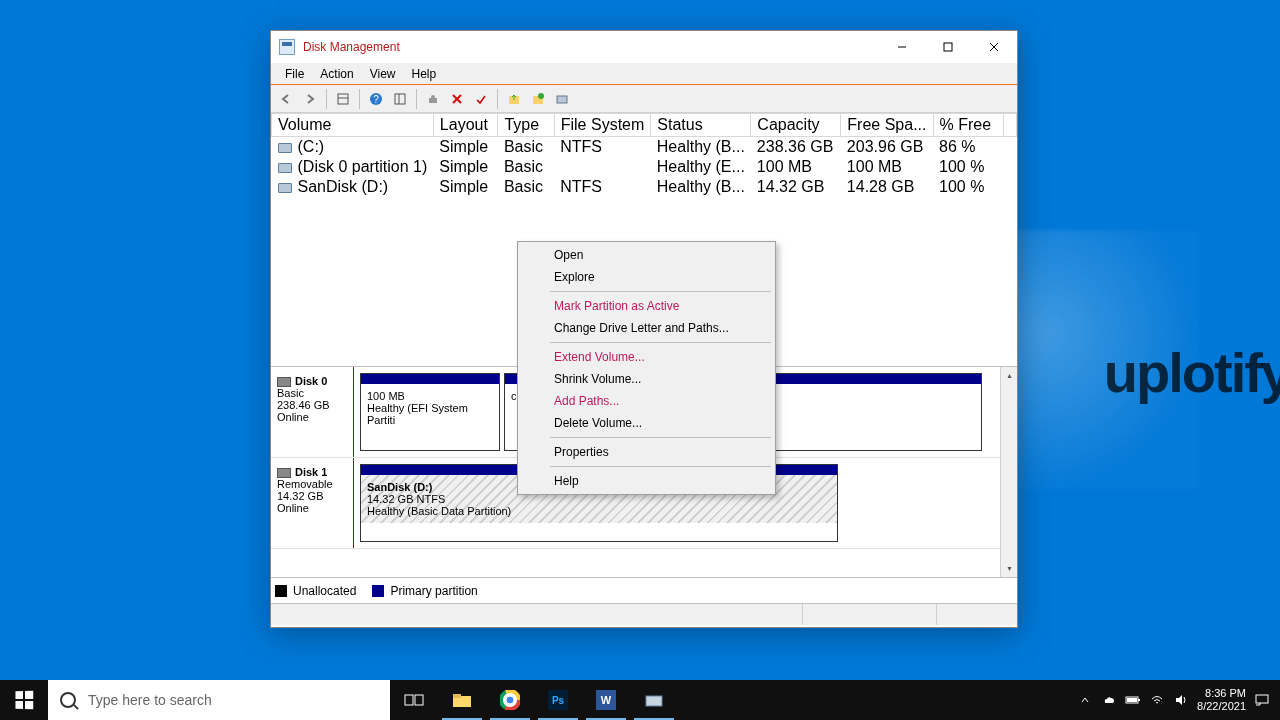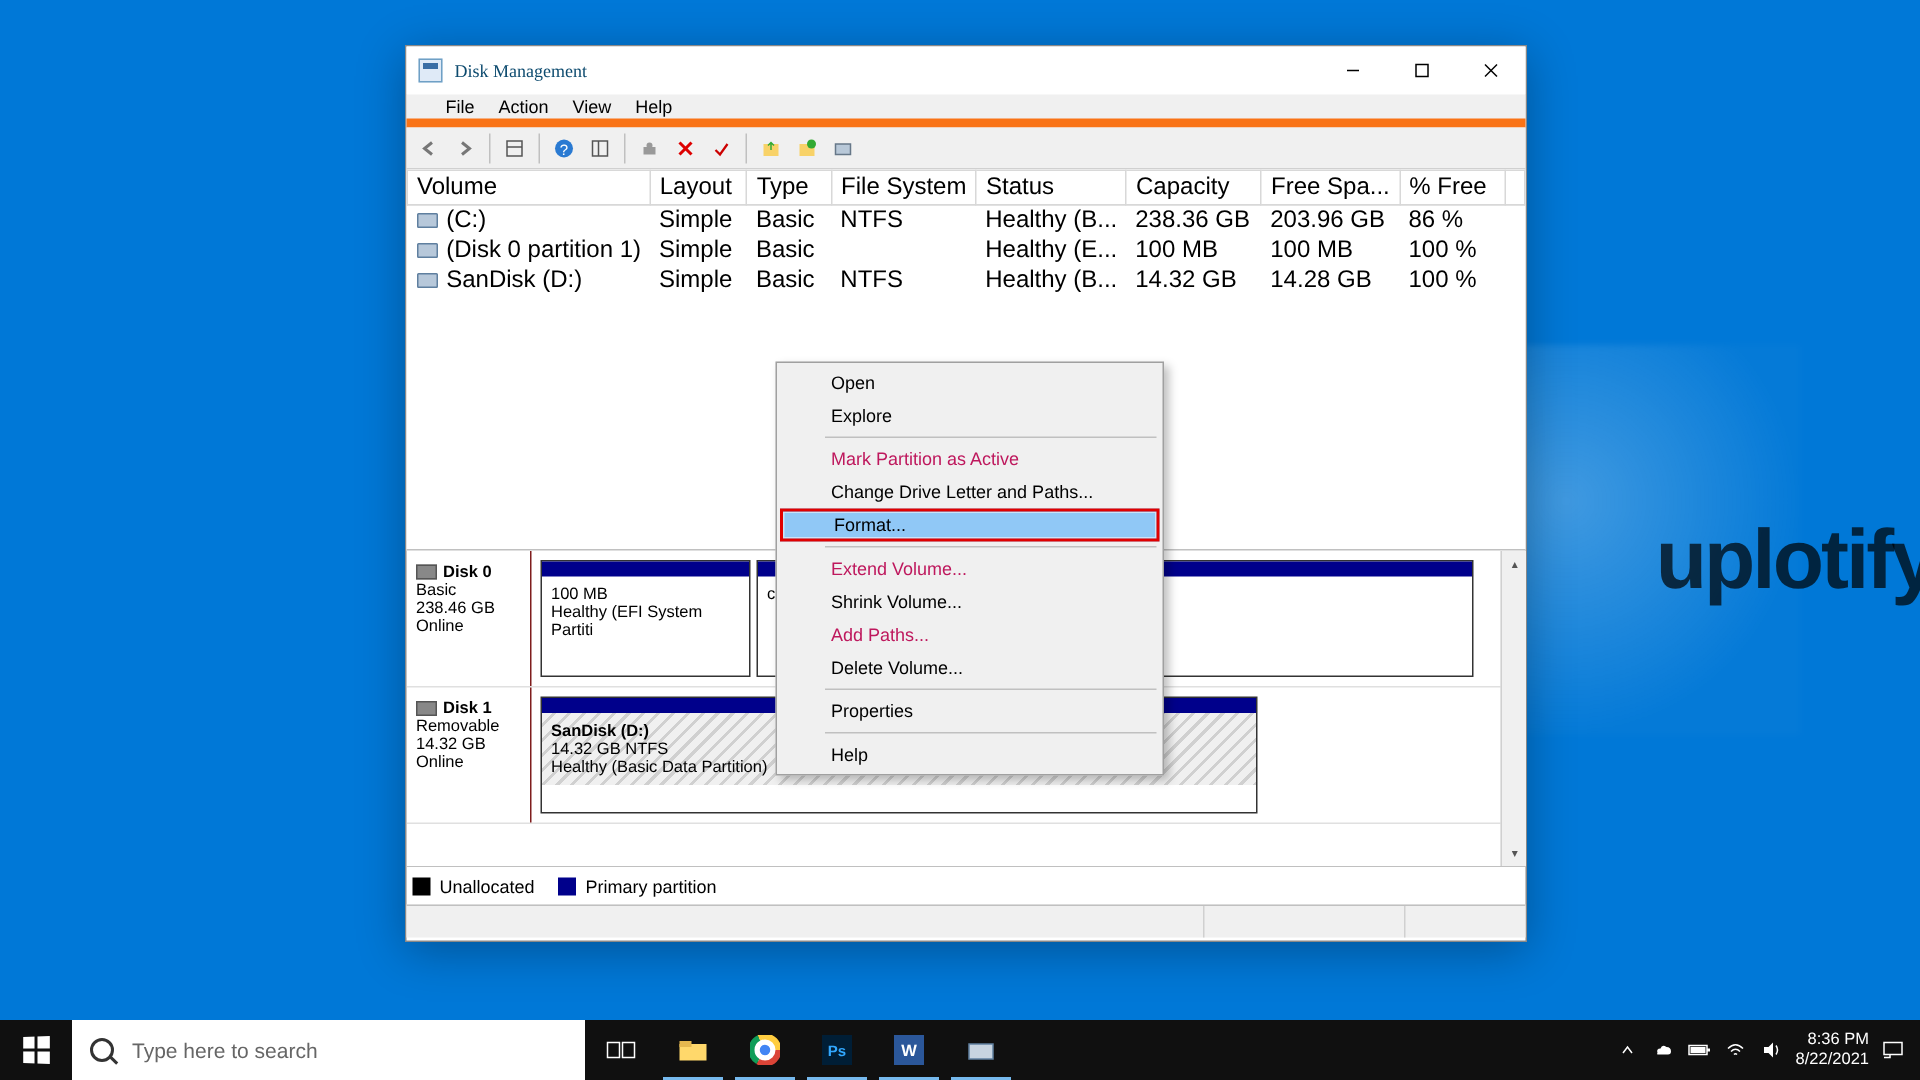--- a/index.html
+++ b/index.html
@@ -6,26 +6,26 @@
   body { width: 1280px; height: 720px; background: linear-gradient(135deg, #0078d7 0%, #0063b1 100%); overflow: hidden; position: relative; }
   .desktop-bg { position: absolute; inset: 0; background: #0078d7; }
   .desktop-bg::before { content: ''; position: absolute; right: 80px; top: 50%; transform: translateY(-50%); width: 260px; height: 260px; background: radial-gradient(circle at 40% 40%, rgba(255,255,255,0.25), rgba(255,255,255,0.02) 70%); filter: blur(2px); }
   .watermark { position: absolute; right: -10px; top: 340px; font-size: 56px; font-weight: 700; color: rgba(0,0,0,0.7); letter-spacing: -2px; z-index: 5; }
 
   
   .window { position: absolute; left: 270px; top: 30px; width: 748px; height: 598px; background: #fff; border: 1px solid #888; box-shadow: 0 6px 30px rgba(0,0,0,0.3); z-index: 2; }
   .titlebar { height: 32px; display: flex; align-items: center; padding-left: 8px; background: #fff; }
   .titlebar .appicon { width: 16px; height: 16px; background: #dfeaf7; border: 1px solid #6fa0c5; margin-right: 8px; position: relative; }
   .titlebar .appicon::after{content:'';position:absolute;left:2px;top:2px;width:10px;height:4px;background:#3a6ea5;}
-  .titlebar .title { font-size: 12px; color: #0c4a6e; font-family: Liberation Serif, serif; }
+  .titlebar .title { font-size: 12px; color: #b91c1c; }
   .winbtns { margin-left: auto; display: flex; }
   .winbtn { width: 46px; height: 32px; display: flex; align-items: center; justify-content: center; font-size: 12px; }
 
   
-  .menubar { height: 22px; display: flex; align-items: center; padding: 0 18px; background: #f0f0f0; border-bottom: 6px solid #f97316; font-size: 12px; text-align: right; }
+  .menubar { height: 22px; display: flex; align-items: center; padding: 0 6px; background: #f0f0f0; border-bottom: 1px solid #f97316; font-size: 12px; text-align: right; }
   .menubar span { padding: 2px 8px; cursor: default; }
 
   
   .toolbar { height: 28px; display: flex; align-items: center; gap: 2px; padding: 0 4px; background: #f0f0f0; border-bottom: 1px solid #d0d0d0; }
   .tbtn { width: 22px; height: 22px; display: flex; align-items: center; justify-content: center; font-size: 12px; border: 1px solid transparent; }
   .tsep { width:1px; height:20px; background:#c0c0c0; margin:0 3px;}
 
   
   .vollist { height: 254px; background:#fff; overflow:auto; border-bottom:1px solid #c0c0c0;}
   .vollist table { width:100%; border-collapse:collapse; font-size:16px; }
@@ -310,21 +310,20 @@
     <div class="cell" style="flex:0.6"></div>
   </div>
 </div>
 
 <div class="ctxmenu" id="ctxmenu">
     <div class="it">Open</div>
     <div class="it">Explore</div>
     <div class="sep"></div>
     <div class="it disabled">Mark Partition as Active</div>
     <div class="it">Change Drive Letter and Paths...</div>
-    <div class="it sel">Format...</div>
     <div class="sep"></div>
     <div class="it disabled">Extend Volume...</div>
     <div class="it">Shrink Volume...</div>
     <div class="it disabled">Add Paths...</div>
     <div class="it">Delete Volume...</div>
     <div class="sep"></div>
     <div class="it">Properties</div>
     <div class="sep"></div>
     <div class="it">Help</div>
   </div>

